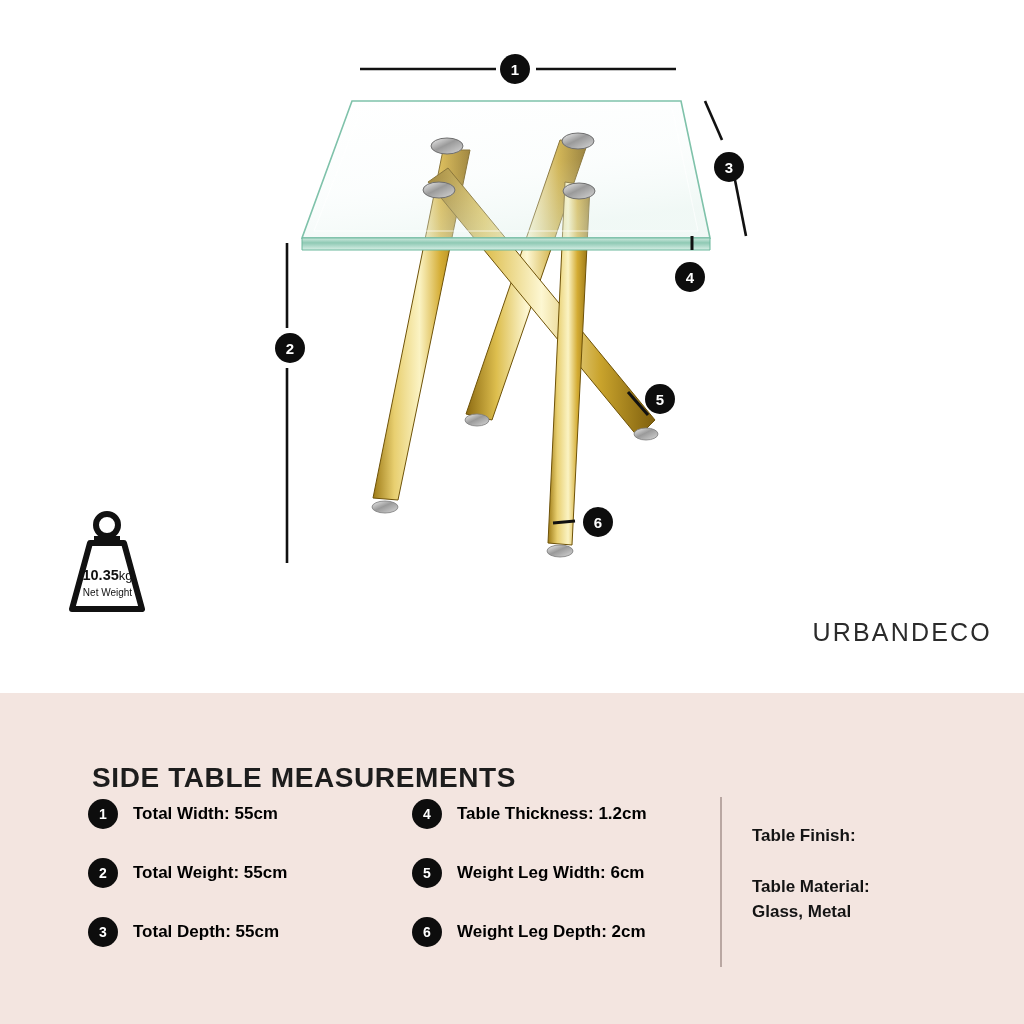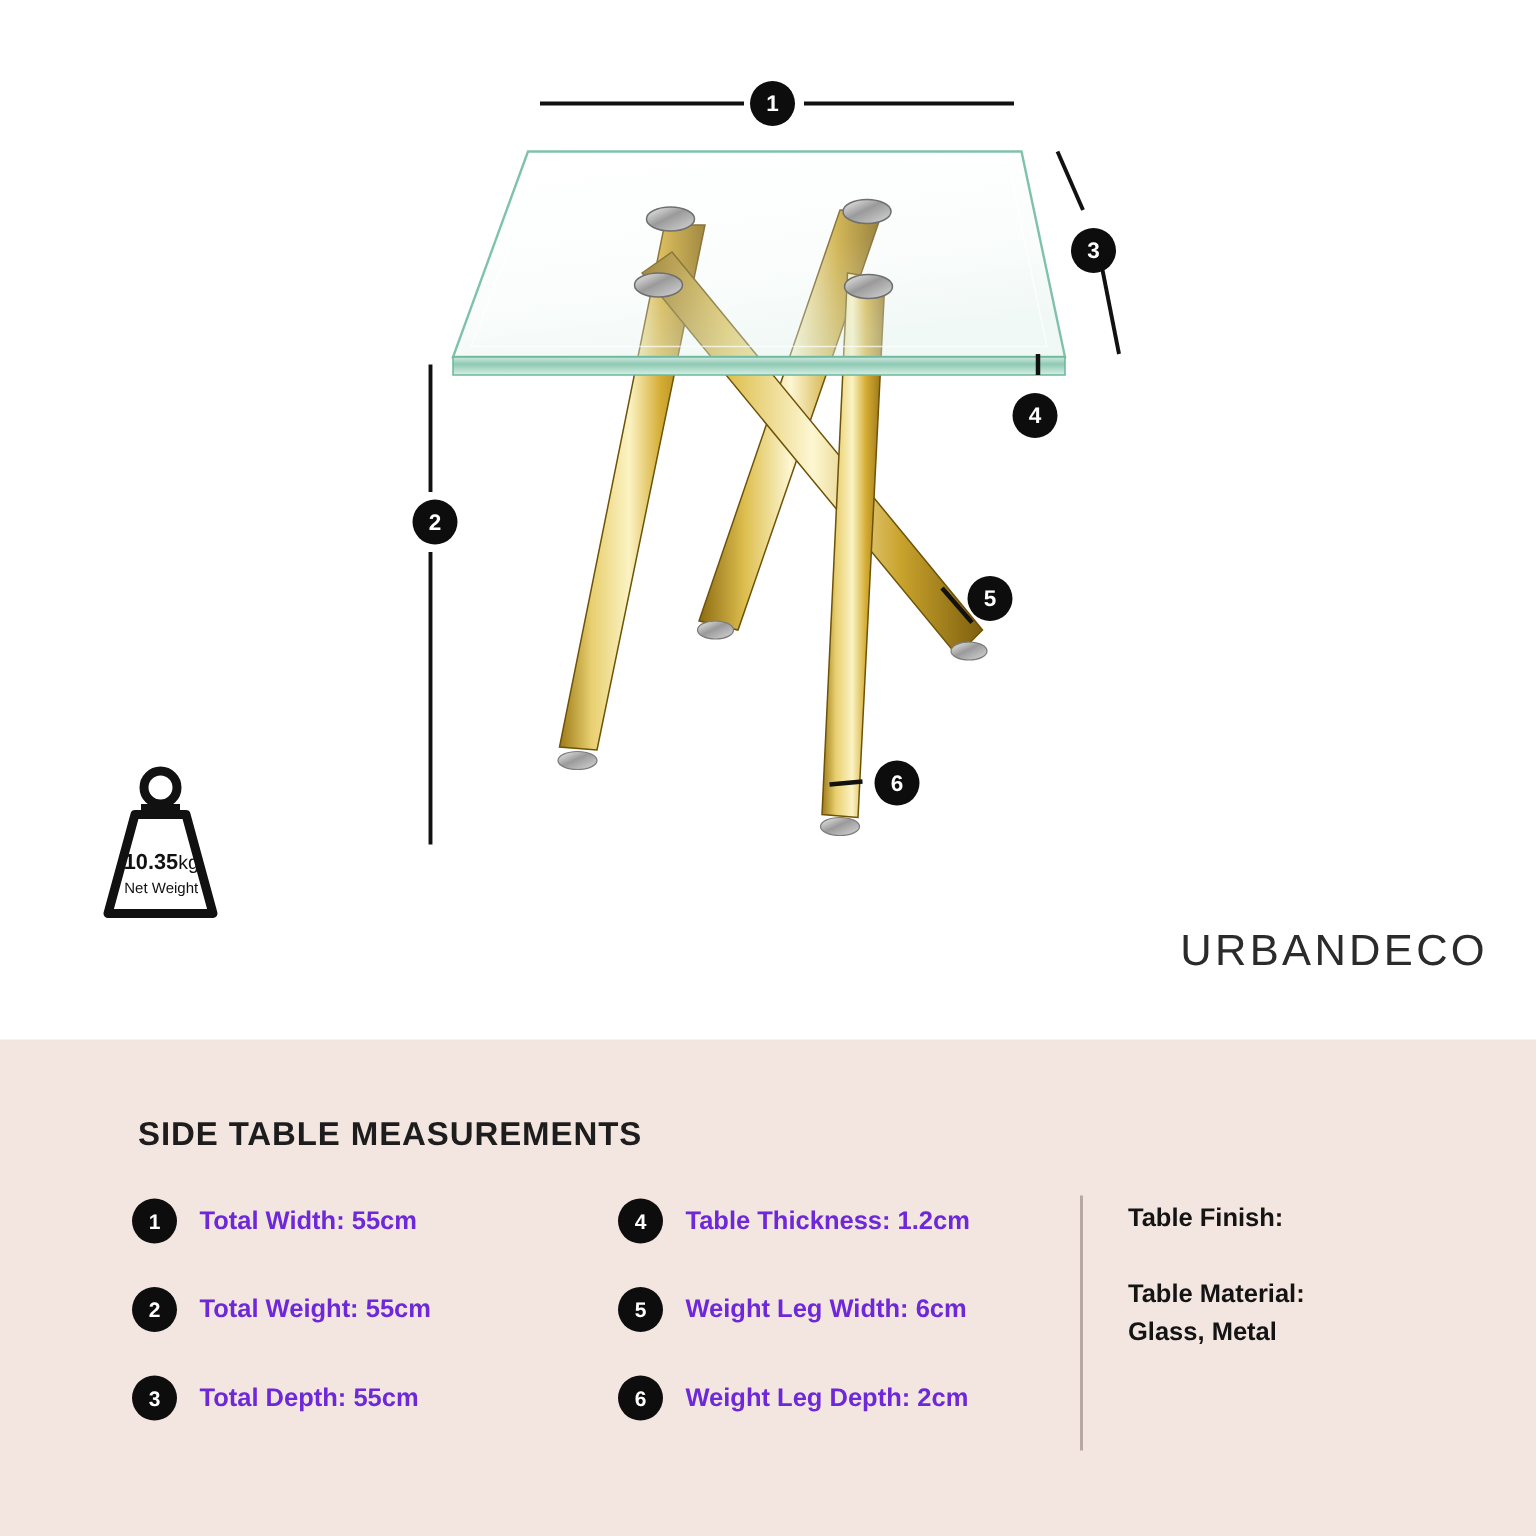--- a/index.html
+++ b/index.html
@@ -67,54 +67,54 @@
   #weight-label {
     top: 78px;
     font-size: 10px;
   }
 
   
   #brand {
     position: absolute;
     right: 32px;
     top: 618px;
-    font-size: 29px;
+    font-size: 25px;
     letter-spacing: 2.2px;
     color: #2b2b2b;
     font-family: "Liberation Sans", sans-serif;
     font-weight: 400;
   }
 
   
   #spec-panel {
     position: absolute;
     left: 0;
     top: 690px;
     width: 1024px;
     height: 334px;
     background: #f3e5e0;
     border-top: 3px solid #ffffff;
   }
   #panel-title {
     position: absolute;
     left: 92px;
-    top: 50px;
-    font-size: 22px;
+    top: 69px;
+    font-size: 28px;
     letter-spacing: 0.6px;
     color: #1d1d1d;
     font-weight: bold;
   }
 
   .spec-col {
     position: absolute;
     top: 106px;
   }
   #col-1 { left: 88px; width: 320px; }
   #col-2 { left: 412px; width: 300px; }
-  #col-3 { left: 752px; width: 250px; }
+  #col-3 { left: 752px; width: 250px; margin-top: 24px; }
 
   .spec-row {
     display: flex;
     align-items: center;
     height: 30px;
     margin-bottom: 29px;
   }
   .spec-badge {
     flex: 0 0 auto;
     width: 30px;
@@ -125,21 +125,21 @@
     font-size: 14px;
     font-weight: bold;
     display: flex;
     align-items: center;
     justify-content: center;
     margin-right: 15px;
   }
   .spec-text {
     font-size: 17px;
     font-weight: bold;
-    color: #6d28d9;
+    color: #000000;
     white-space: nowrap;
   }
 
   .divider {
     position: absolute;
     width: 2px;
     background: #b9a7a2;
   }
   #div-1 { left: 720px; top: 104px; height: 170px; }
 

